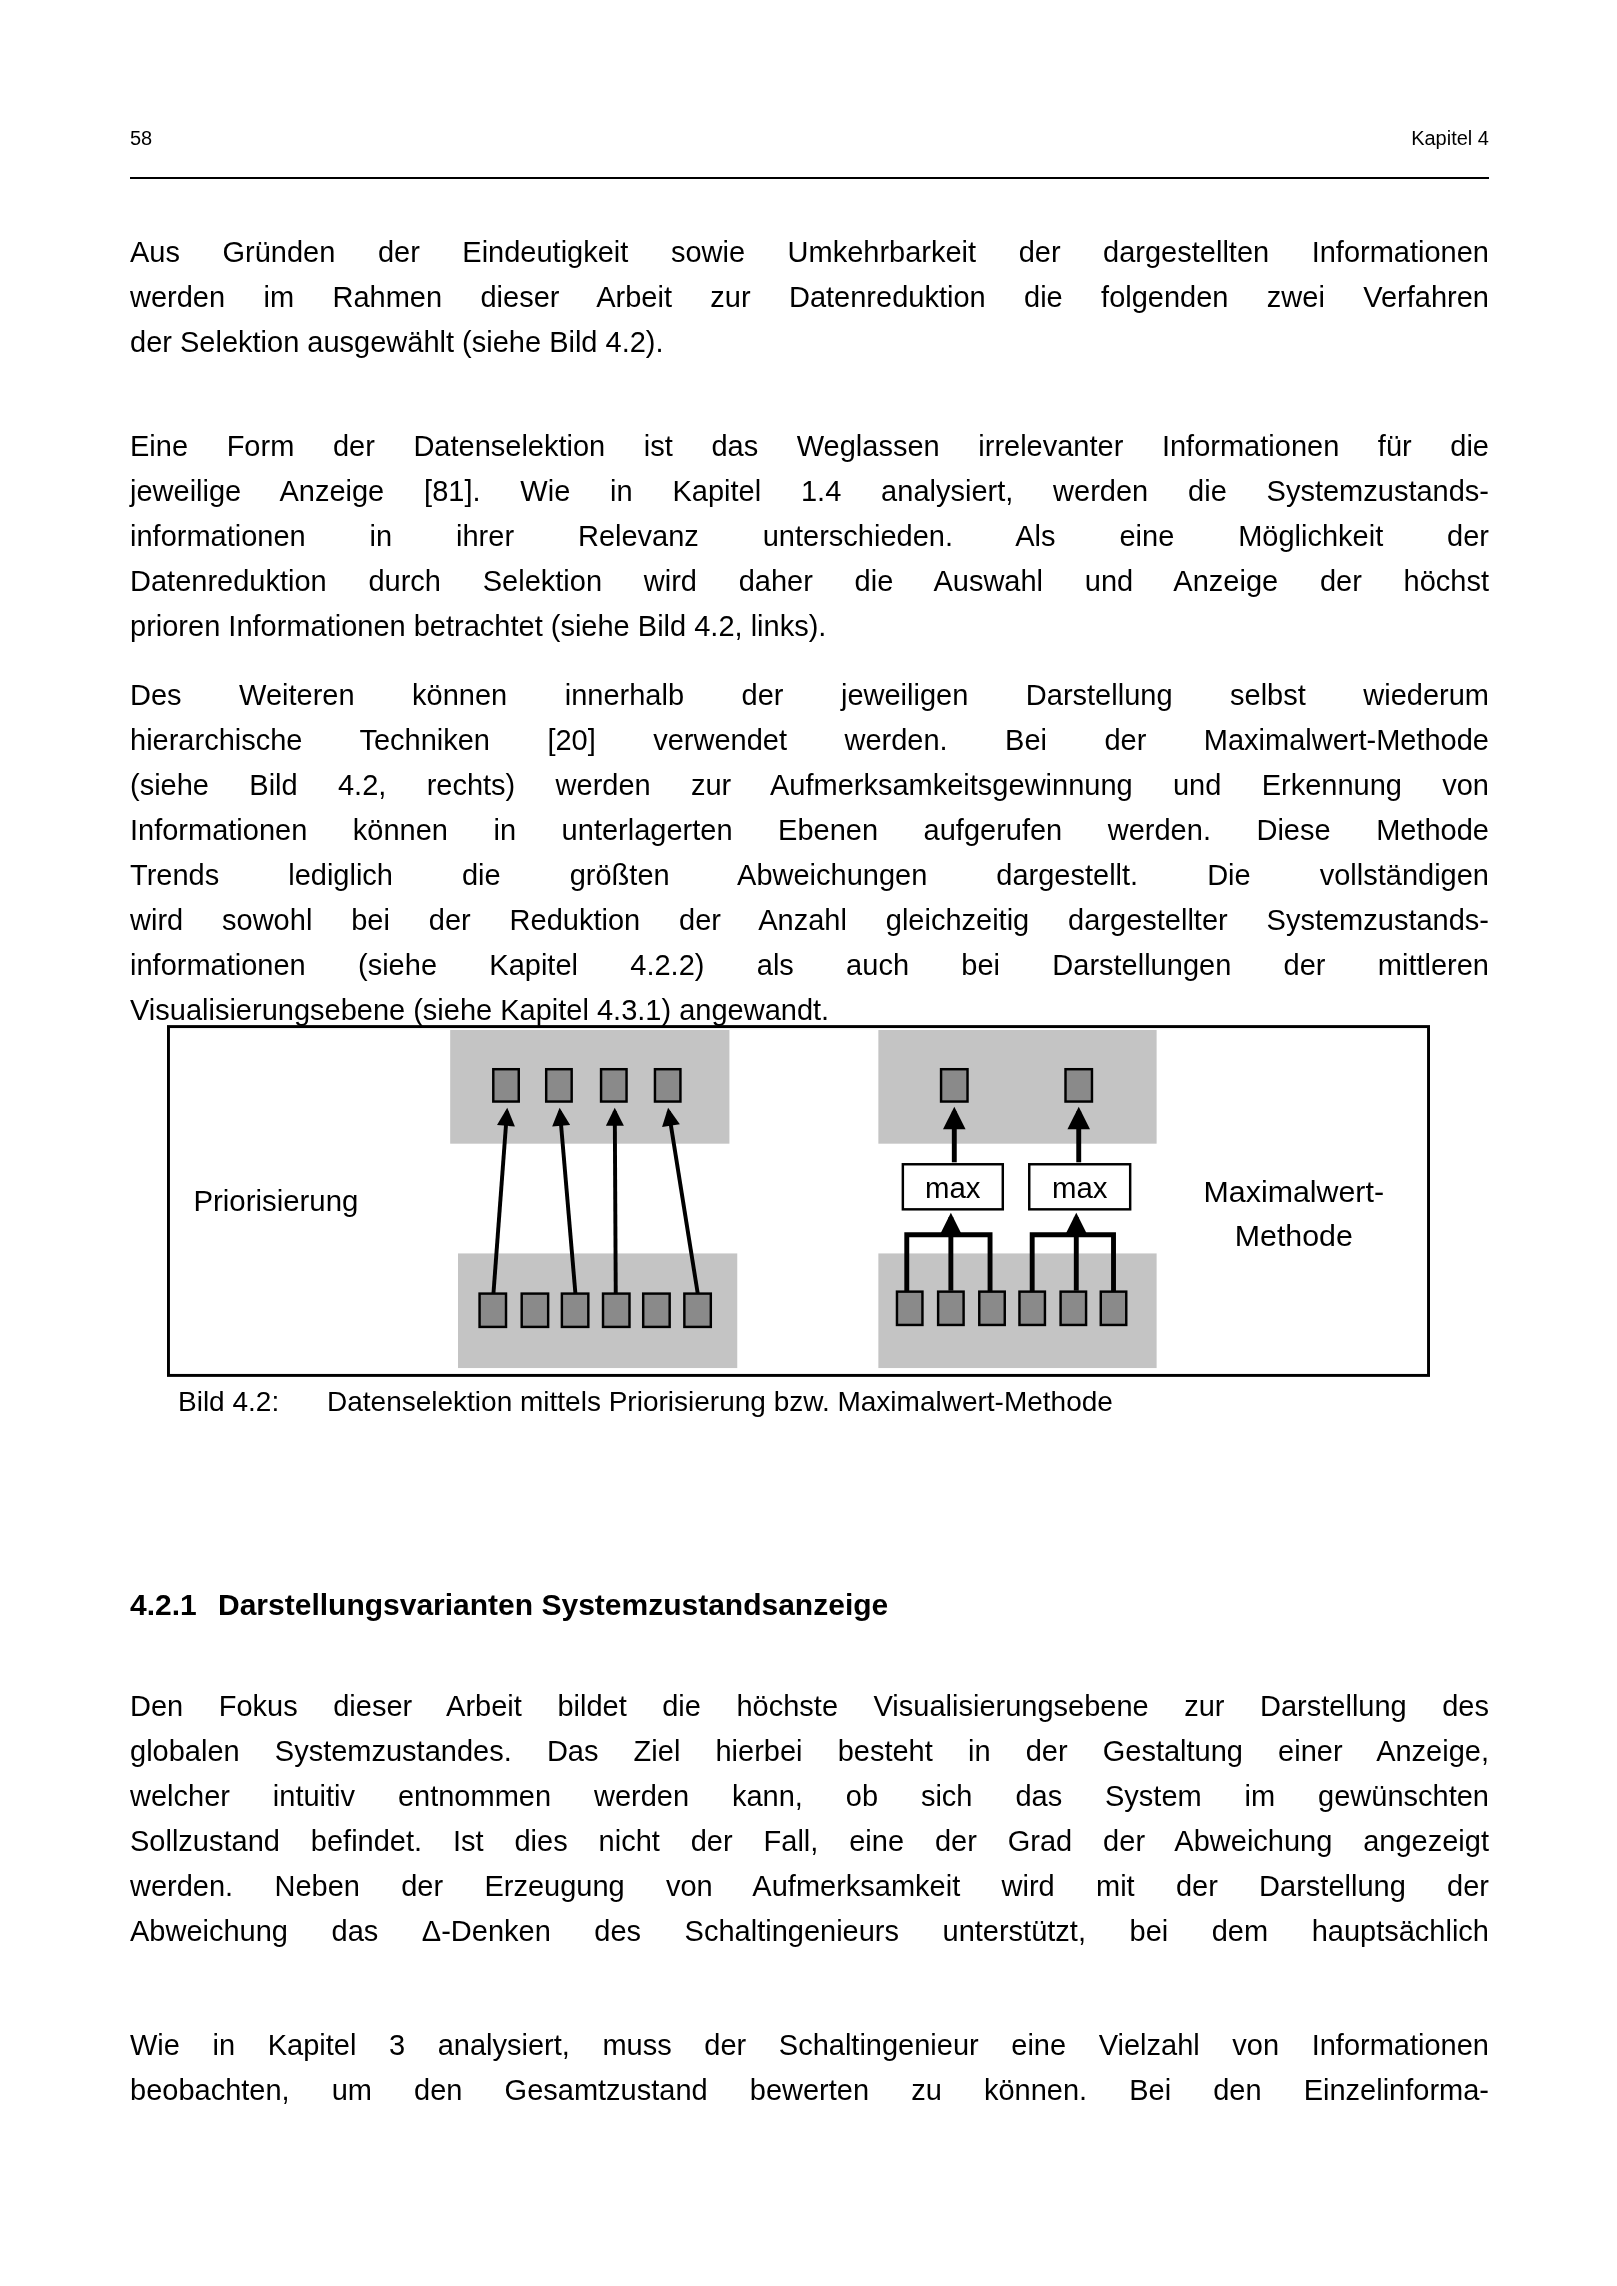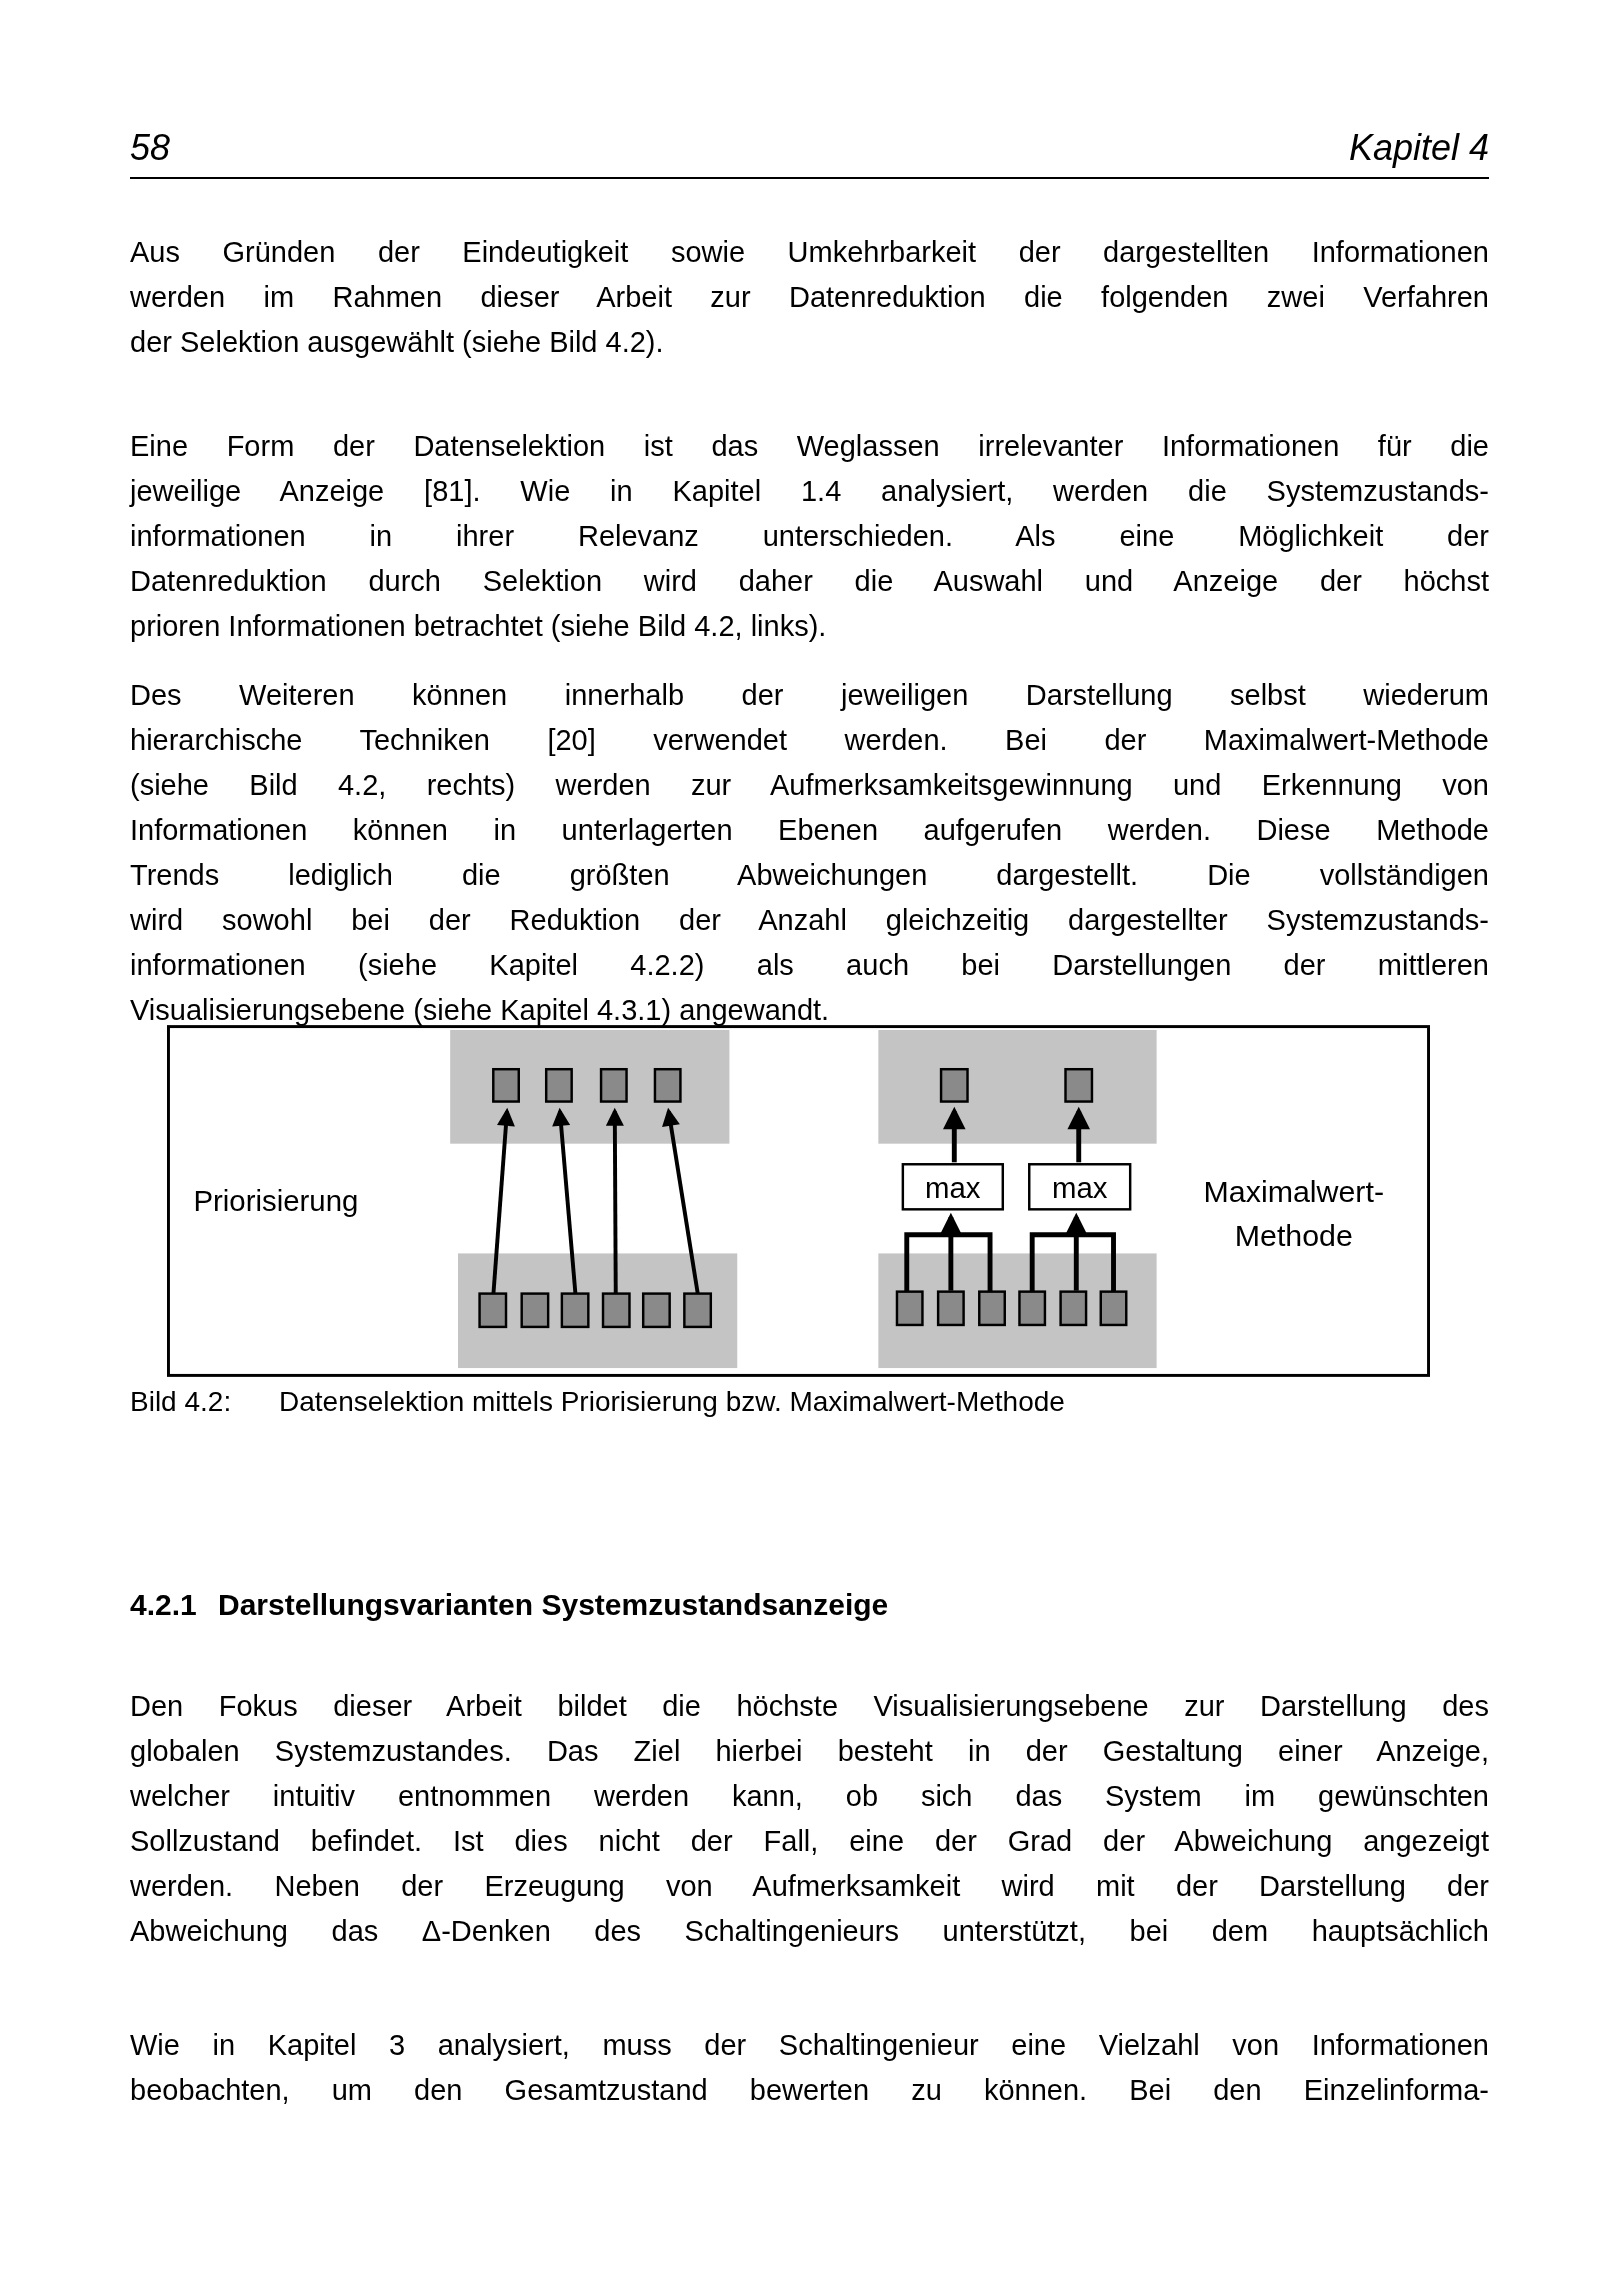--- a/index.html
+++ b/index.html
@@ -1,31 +1,31 @@
 <!DOCTYPE html>
 <html><head>
 <meta charset="utf-8">
 <style>
   html,body{margin:0;padding:0;background:#ffffff;}
   .page{position:relative;width:1617px;height:2287px;background:#fff;
         font-family:"Liberation Sans","DejaVu Sans",sans-serif;color:#000;overflow:hidden;}
 
   .header{position:absolute;top:127px;left:130px;width:1359px;
-          font-size:36px;font-style:italic;display:flex;justify-content:space-between;align-items:flex-end;}
+          font-size:20px;display:flex;justify-content:space-between;align-items:flex-end;}
   .header-rule{position:absolute;top:177px;left:130px;width:1359px;border-top:2.9px solid #000;}
 
   .para{position:absolute;left:130px;width:1359px;font-size:29px;line-height:45px;margin-top:20px;}
   .jline{text-align:justify;text-align-last:justify;white-space:normal;}
   .jline.last{text-align-last:left;}
 
   .figure{position:absolute;left:167px;top:1025px;width:1263px;height:372px;}
   .figure svg{display:block;}
 
   .caption{position:absolute;top:1386px;left:130px;width:1359px;font-size:28px;}
-  .caption .num{display:inline-block;width:149px;}
+  .caption .num{display:inline-block;width:149px;margin-left:48px;}
 
   .h2{position:absolute;top:1482px;left:130px;width:1359px;font-size:39px;font-weight:bold;}
   .h2 .num{display:inline-block;width:149px;}
   .h3{position:absolute;top:1588px;left:130px;width:1359px;font-size:30px;font-weight:bold;}
   .h3 .num{display:inline-block;width:88px;}
 </style>
 </head>
 <body>
 
 <div class="page">

